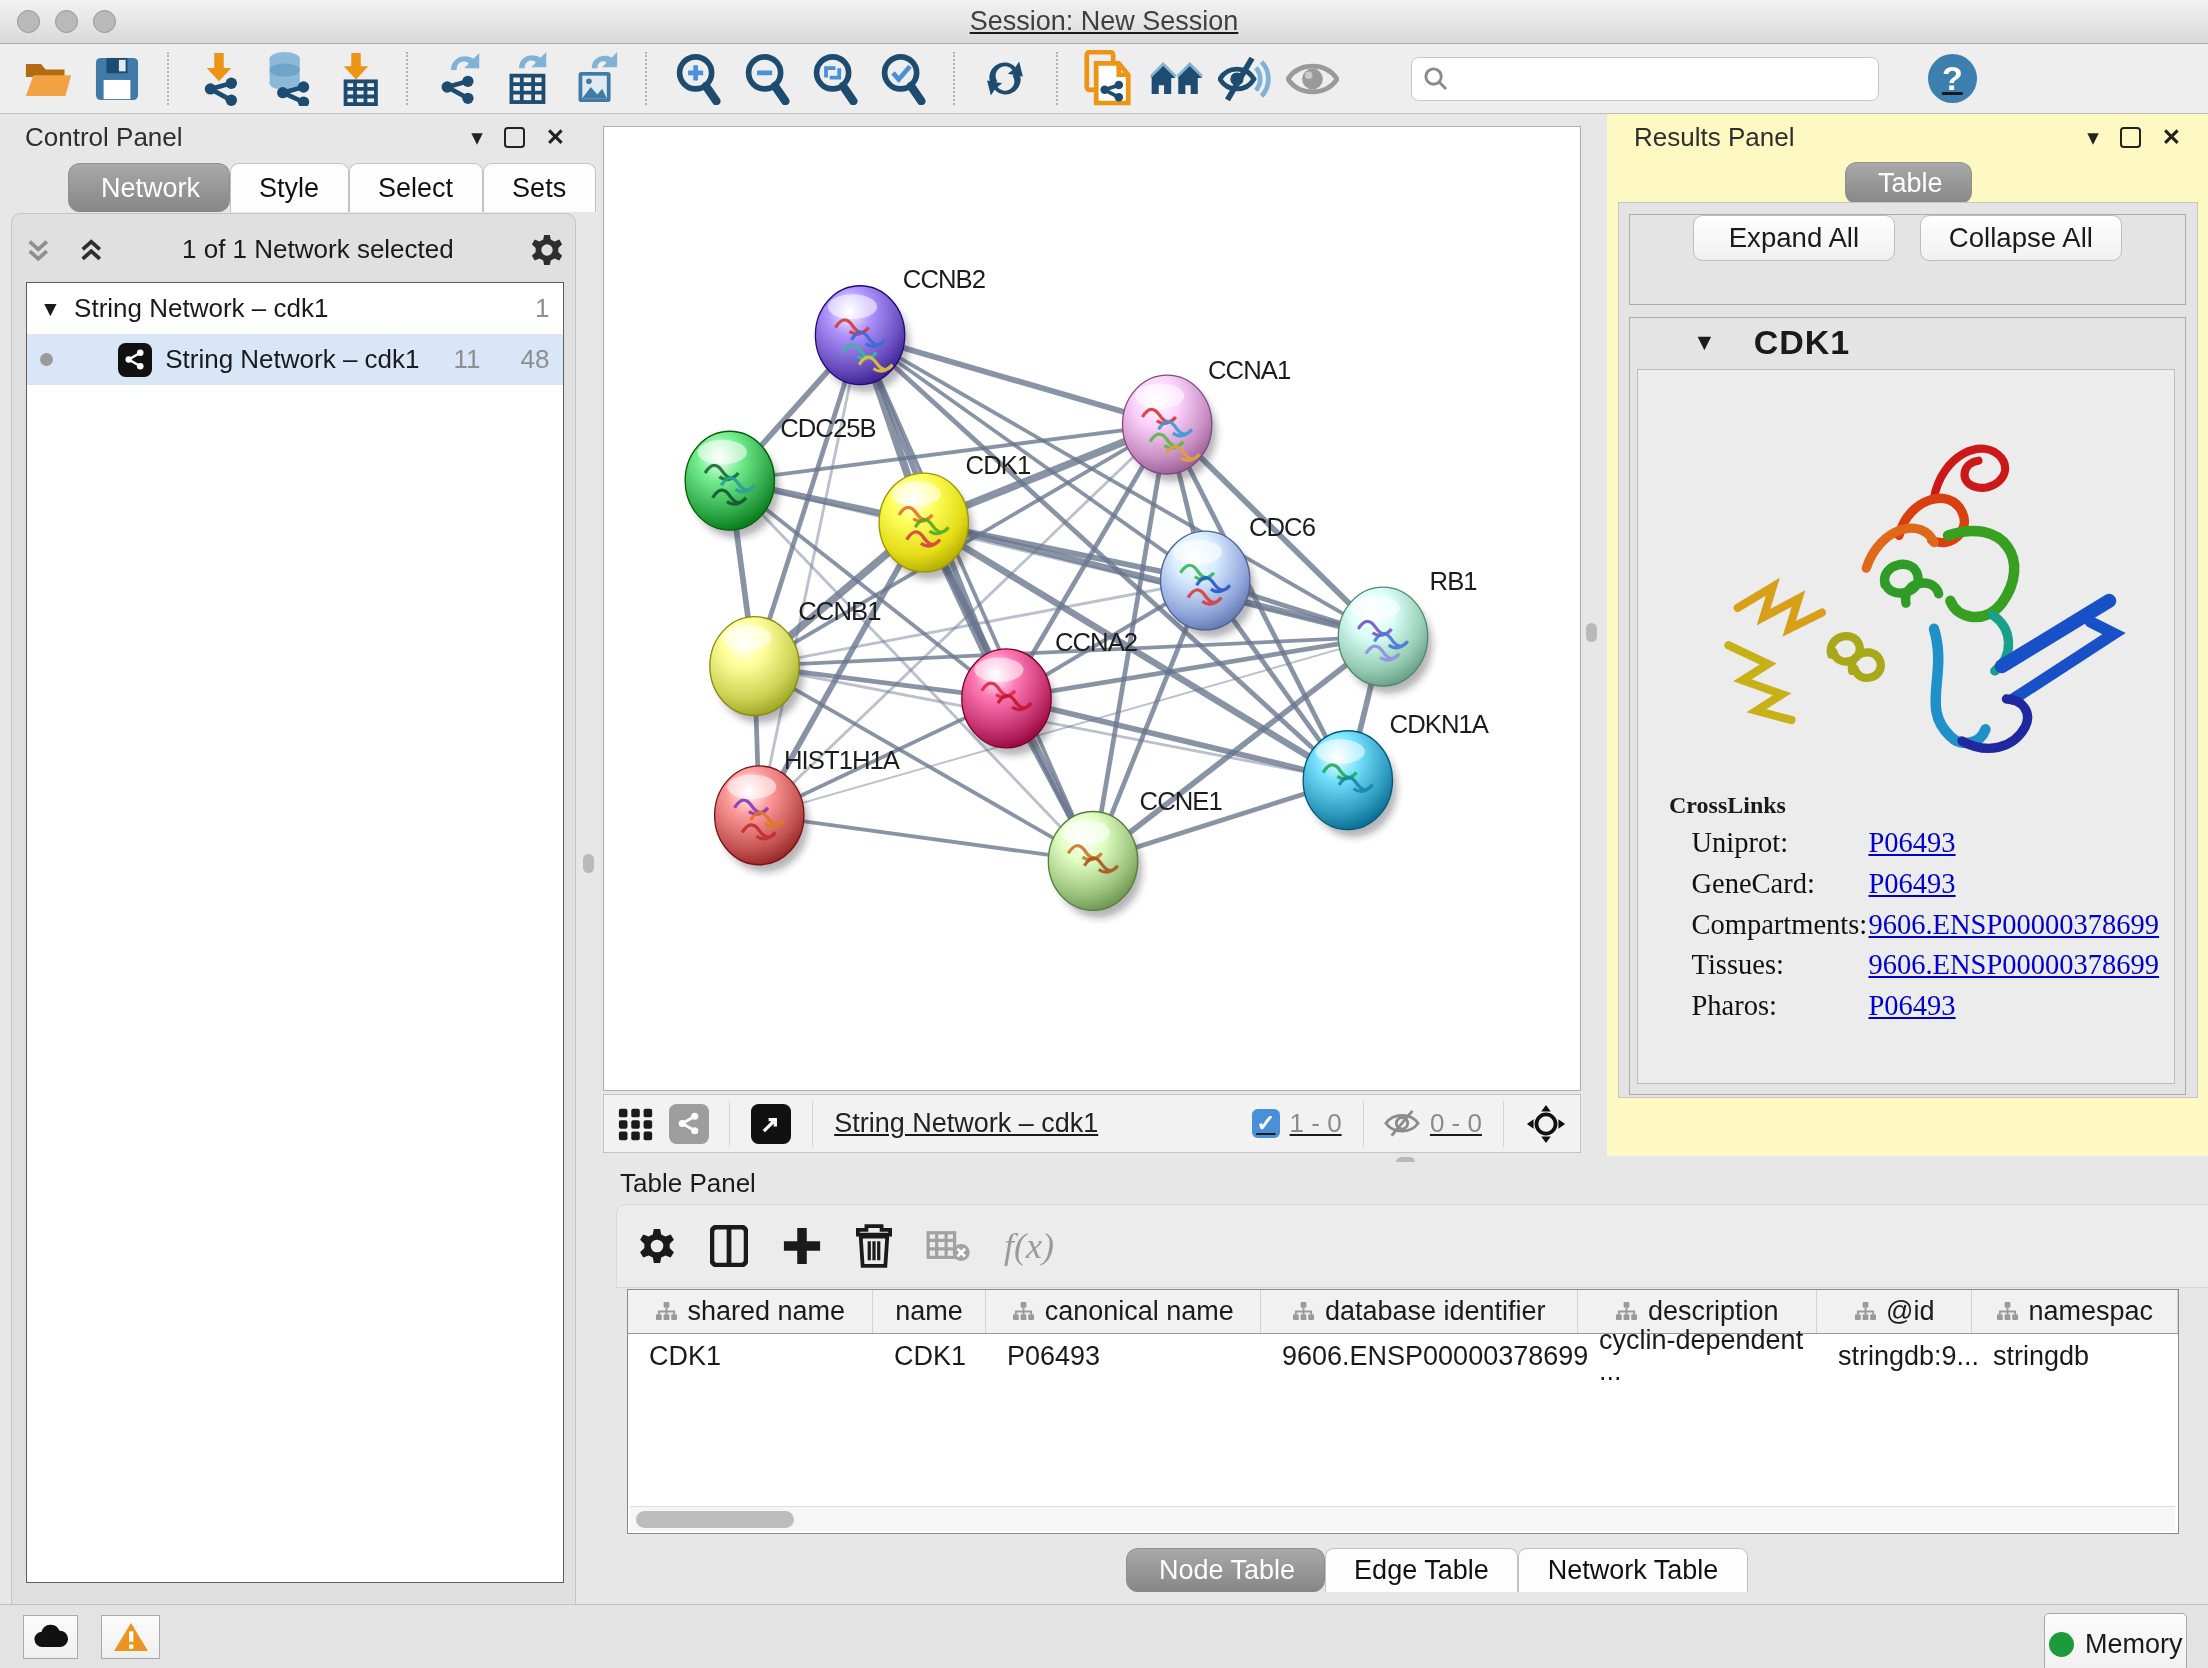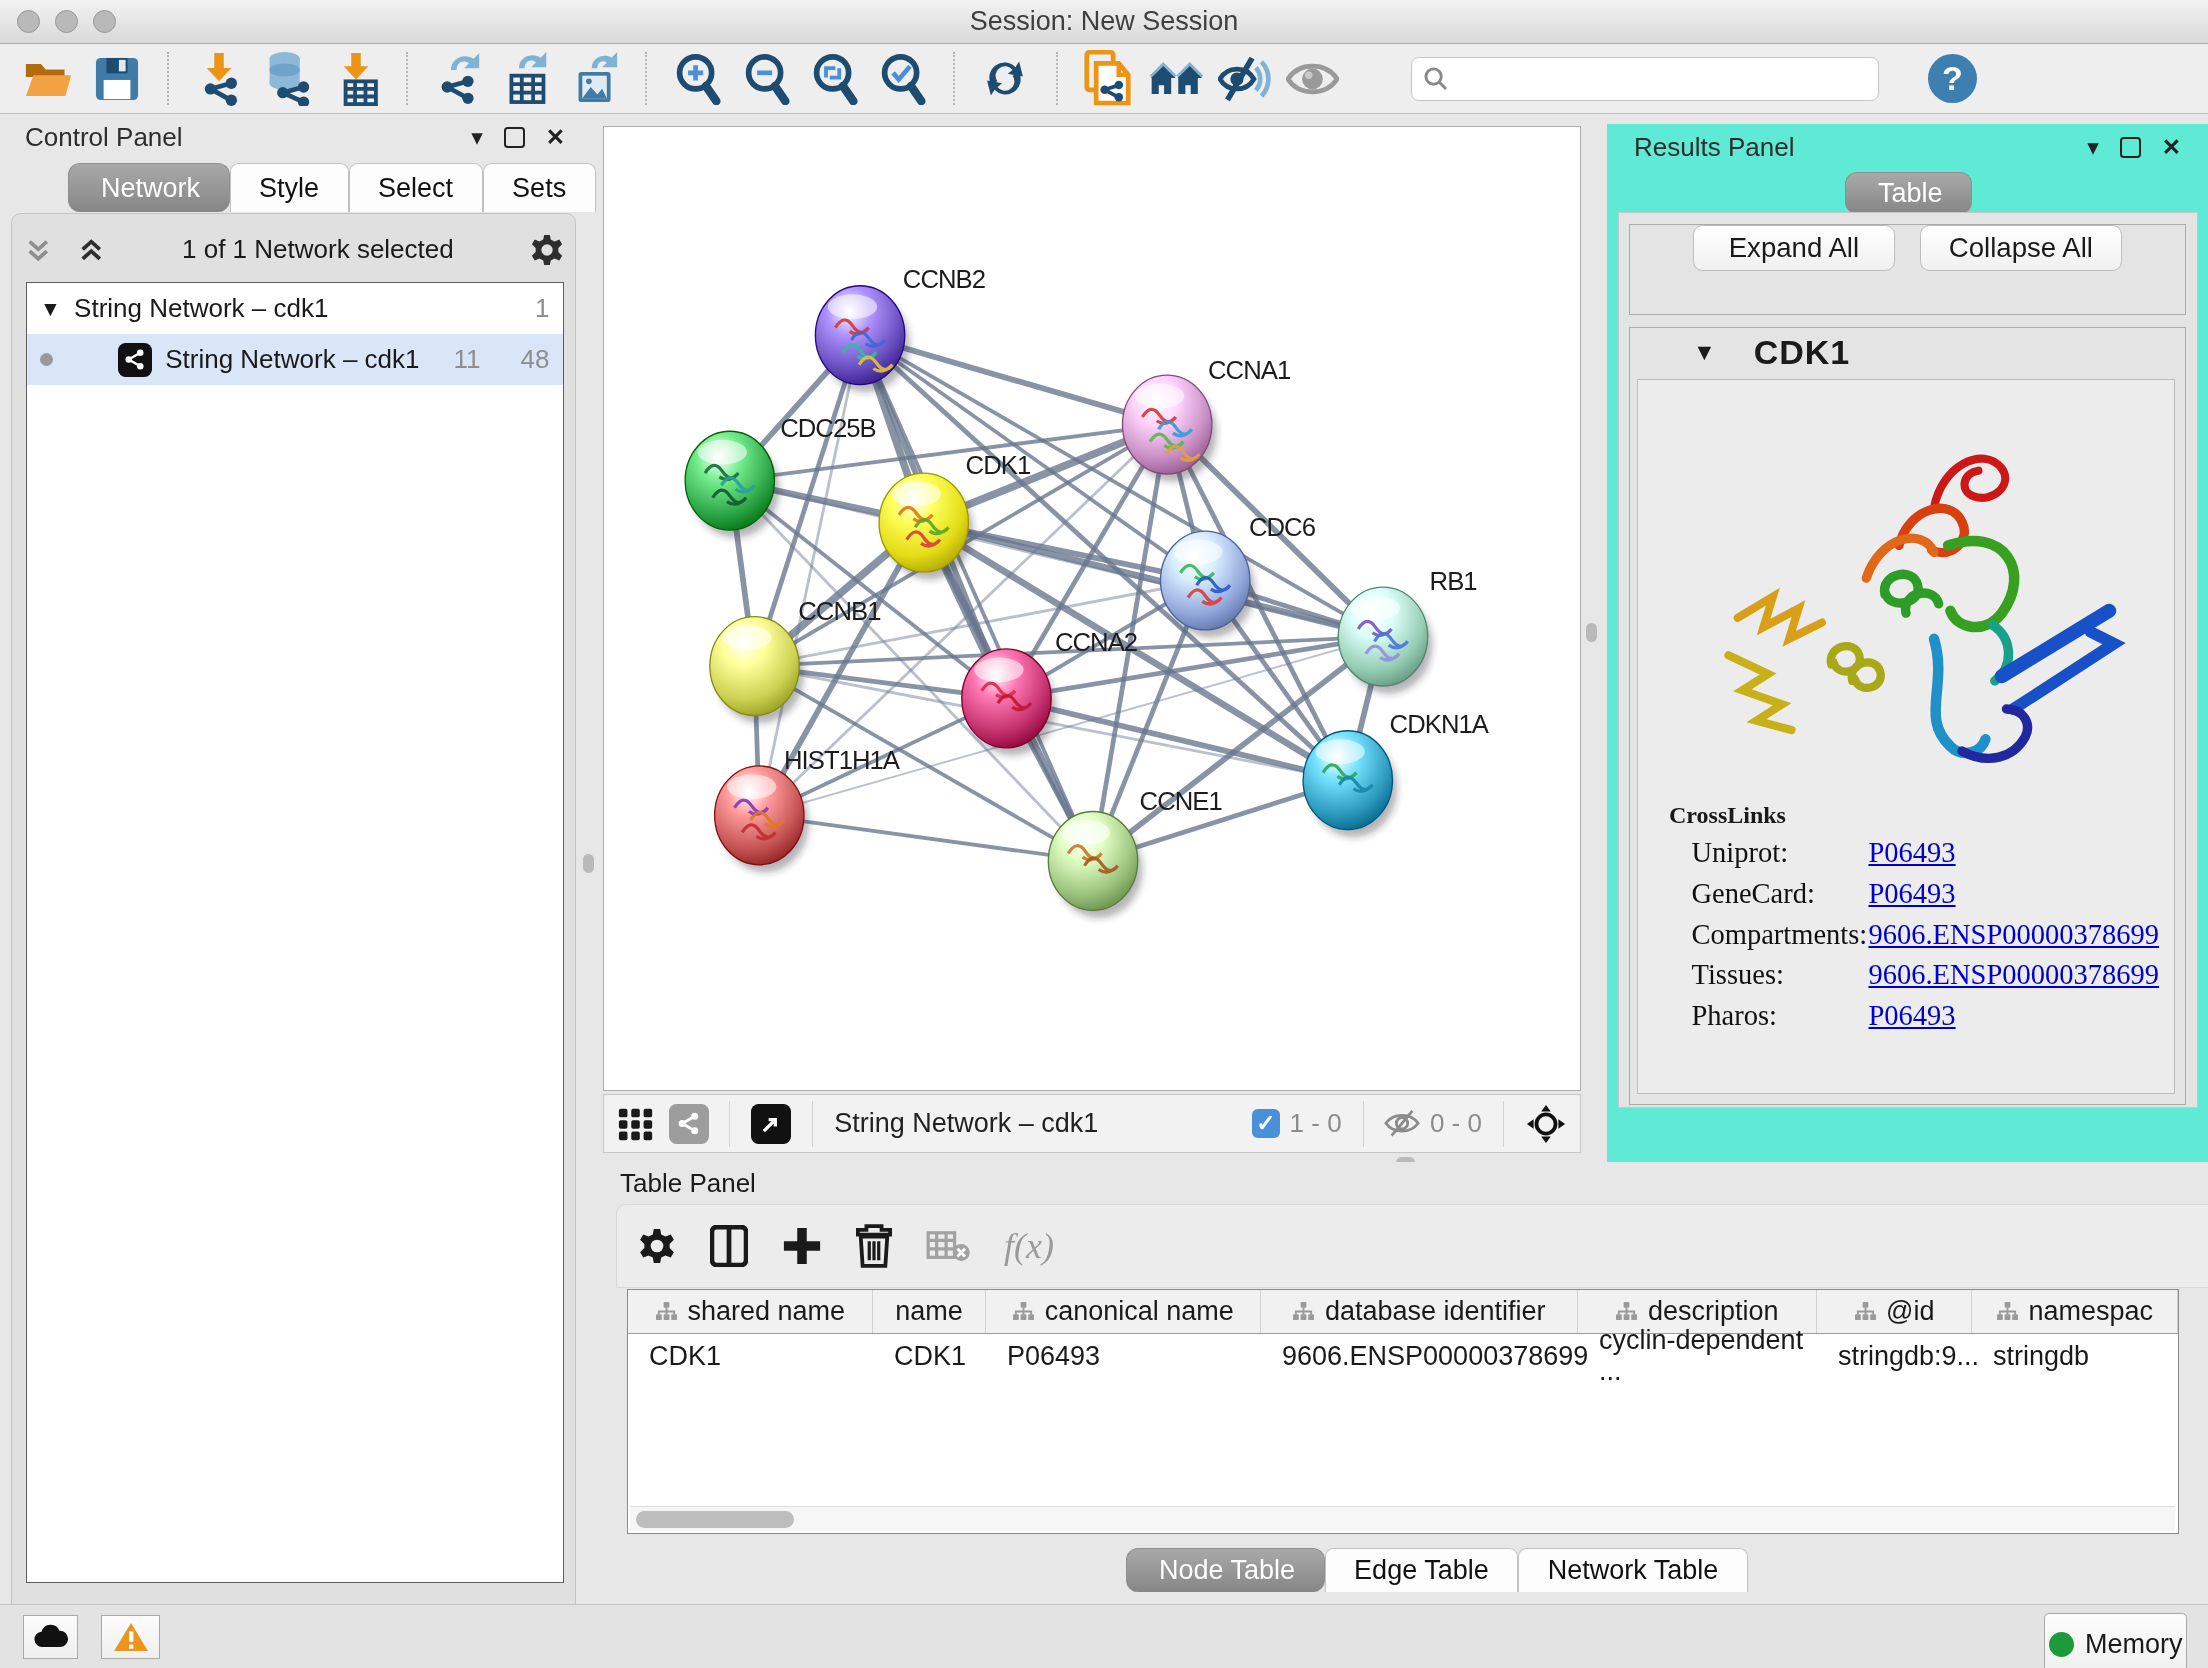--- a/index.html
+++ b/index.html
@@ -1,18 +1,18 @@
 <!DOCTYPE html>
 <html style="font-size:15px"><head>
 <meta charset="utf-8">
 <style>
   * { margin:0; padding:0; box-sizing:border-box; }
   html,body { width:2208px; height:1668px; overflow:hidden; }
   body { font-family:"Liberation Sans", sans-serif; background:#e7e7e7; color:#1a1a1a; position:relative; }
-  .abs { position:absolute; }
+  .abs { position:absolute;text-decoration:underline; }
 
   
   .titlebar { left:0; top:0; width:2208px; height:44px;
     background:linear-gradient(#f2f2f2,#d9d9d9); border-bottom:1px solid #a9a9a9;
     display:flex; align-items:center; justify-content:center; }
   .traffic { position:absolute; left:17px; top:9.5px; display:flex; gap:15px; }
   .traffic span { width:23px; height:23px; border-radius:50%; background:#b9b9b9; border:1px solid #979797; display:block; }
   .win-title { font-size:27px; color:#3f3f3f; }
 
   
@@ -56,21 +56,21 @@
   .net-toolbar { left:603px; top:1094px; width:978px; height:59px; background:#f2f2f2; border:1px solid #c4c4c4;
     display:flex; align-items:center; padding:0 13.3px; gap:13.3px; font-size:26px; }
   .nt-sep { width:0; height:46px; border-left:1.9px solid #d4d4d4; margin:0 7.6px; }
   .nt-title { font-size:27px; color:#222; }
   .counts { color:#8b8b8b; display:flex; align-items:center; gap:9.5px; }
   .checkbox { width:28.5px; height:28.5px; background:#4a90d9; border-radius:5.7px; color:#fff; font-size:23px;
     display:flex; align-items:center; justify-content:center; font-weight:bold; }
   .grip { background:#b9b9b9; border-radius:7.6px; }
 
   
-  .results-panel { left:1607px; top:124px; width:601px; height:1042px; background:#5eead4; }
+  .results-panel { left:1607px; top:114px; width:601px; height:1042px; background:#fef9c3; }
   .rp-head { position:absolute; left:0; top:7.6px; width:100%; padding:0 27px; display:flex; justify-content:space-between; align-items:center; }
   .rp-tab { position:absolute; left:238px; top:48px; }
   .rp-inner { position:absolute; left:11.4px; top:88px; width:580px; height:896px; background:#e4e4e4; border:1.9px solid #c6c6c6; }
   .rp-expandbox { position:absolute; left:9.5px; top:11.4px; width:557px; height:91px; border:1.9px solid #ababab; display:flex; justify-content:center; gap:25px; }
   .rp-btn { width:202px; height:46px; background:linear-gradient(#ffffff,#f0f0f0); border:1.9px solid #bdbdbd; border-radius:9.5px;
     display:flex; align-items:center; justify-content:center; font-size:27.6px; }
   .rp-section { position:absolute; left:9.5px; top:114px; width:557px; height:778px; border:1.9px solid #ababab; }
   .rp-sec-head { height:49px; display:flex; align-items:center; gap:38px; padding-left:63px; }
   .rp-sec-head .name { font-size:34px; font-weight:bold; letter-spacing:1px; }
   .rp-card { position:absolute; left:7.6px; top:51px; width:538px; height:715px; border:1.9px solid #bdbdbd; background:#ececec; padding:9.5px 0 0 21px; }

